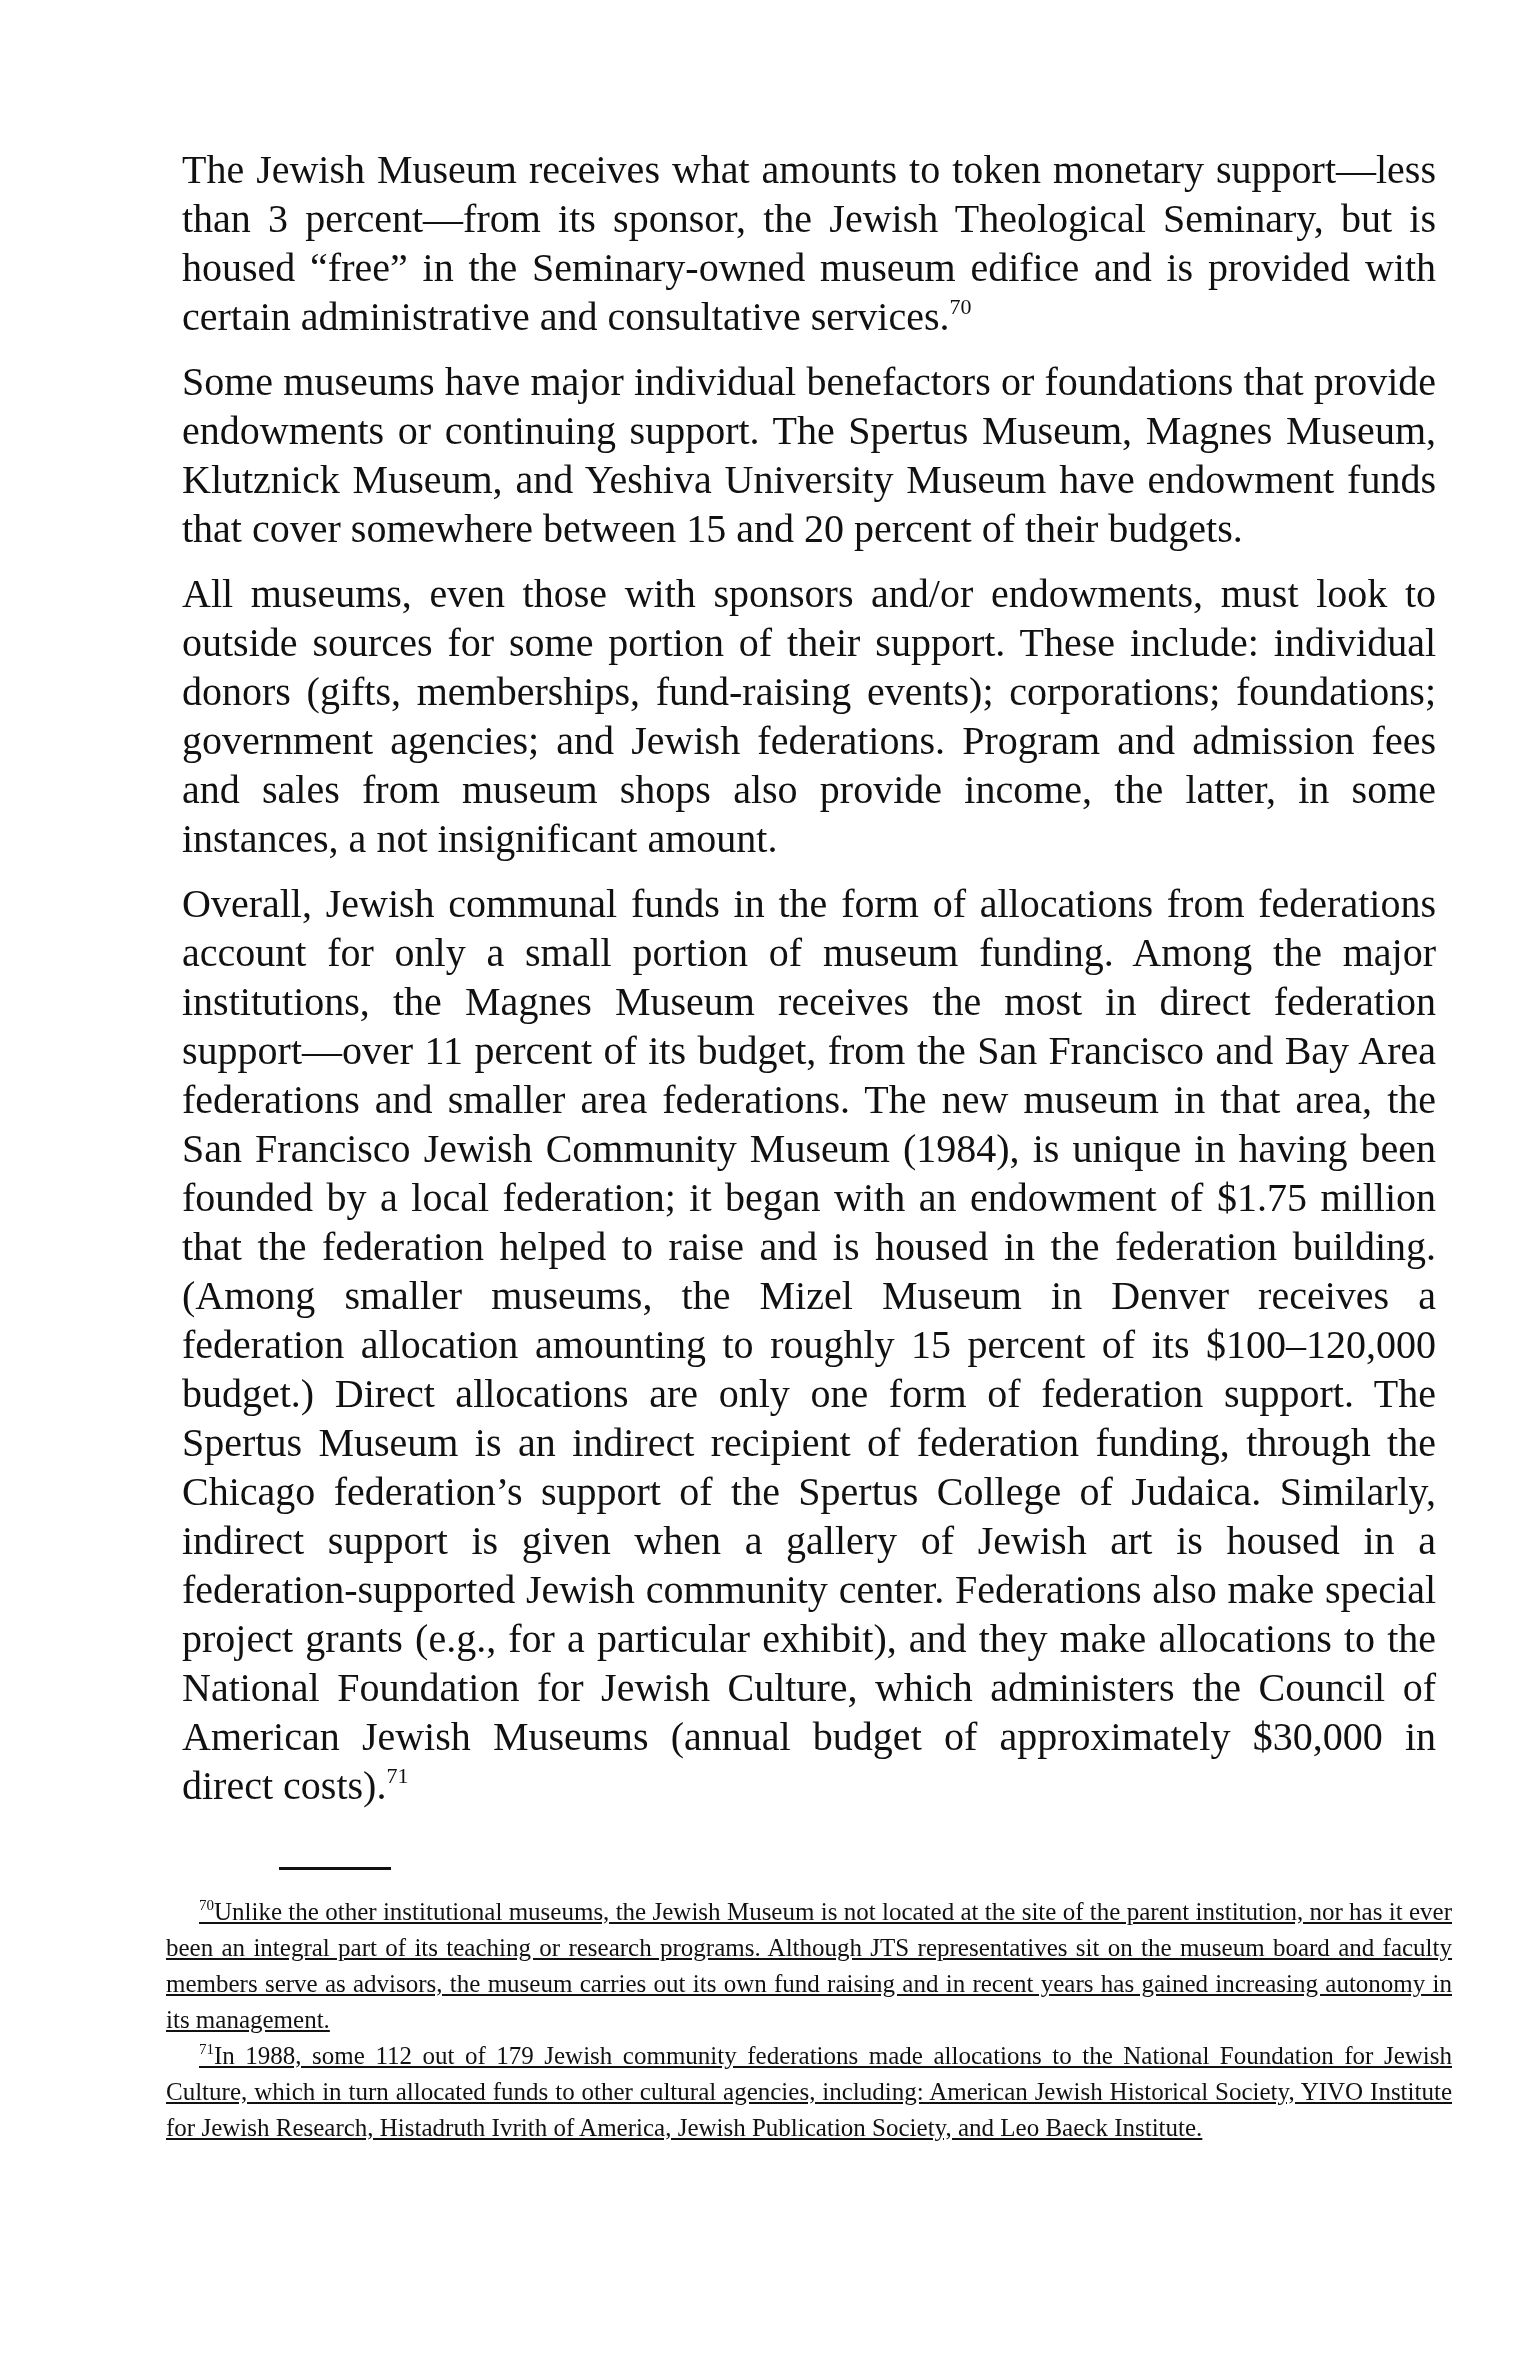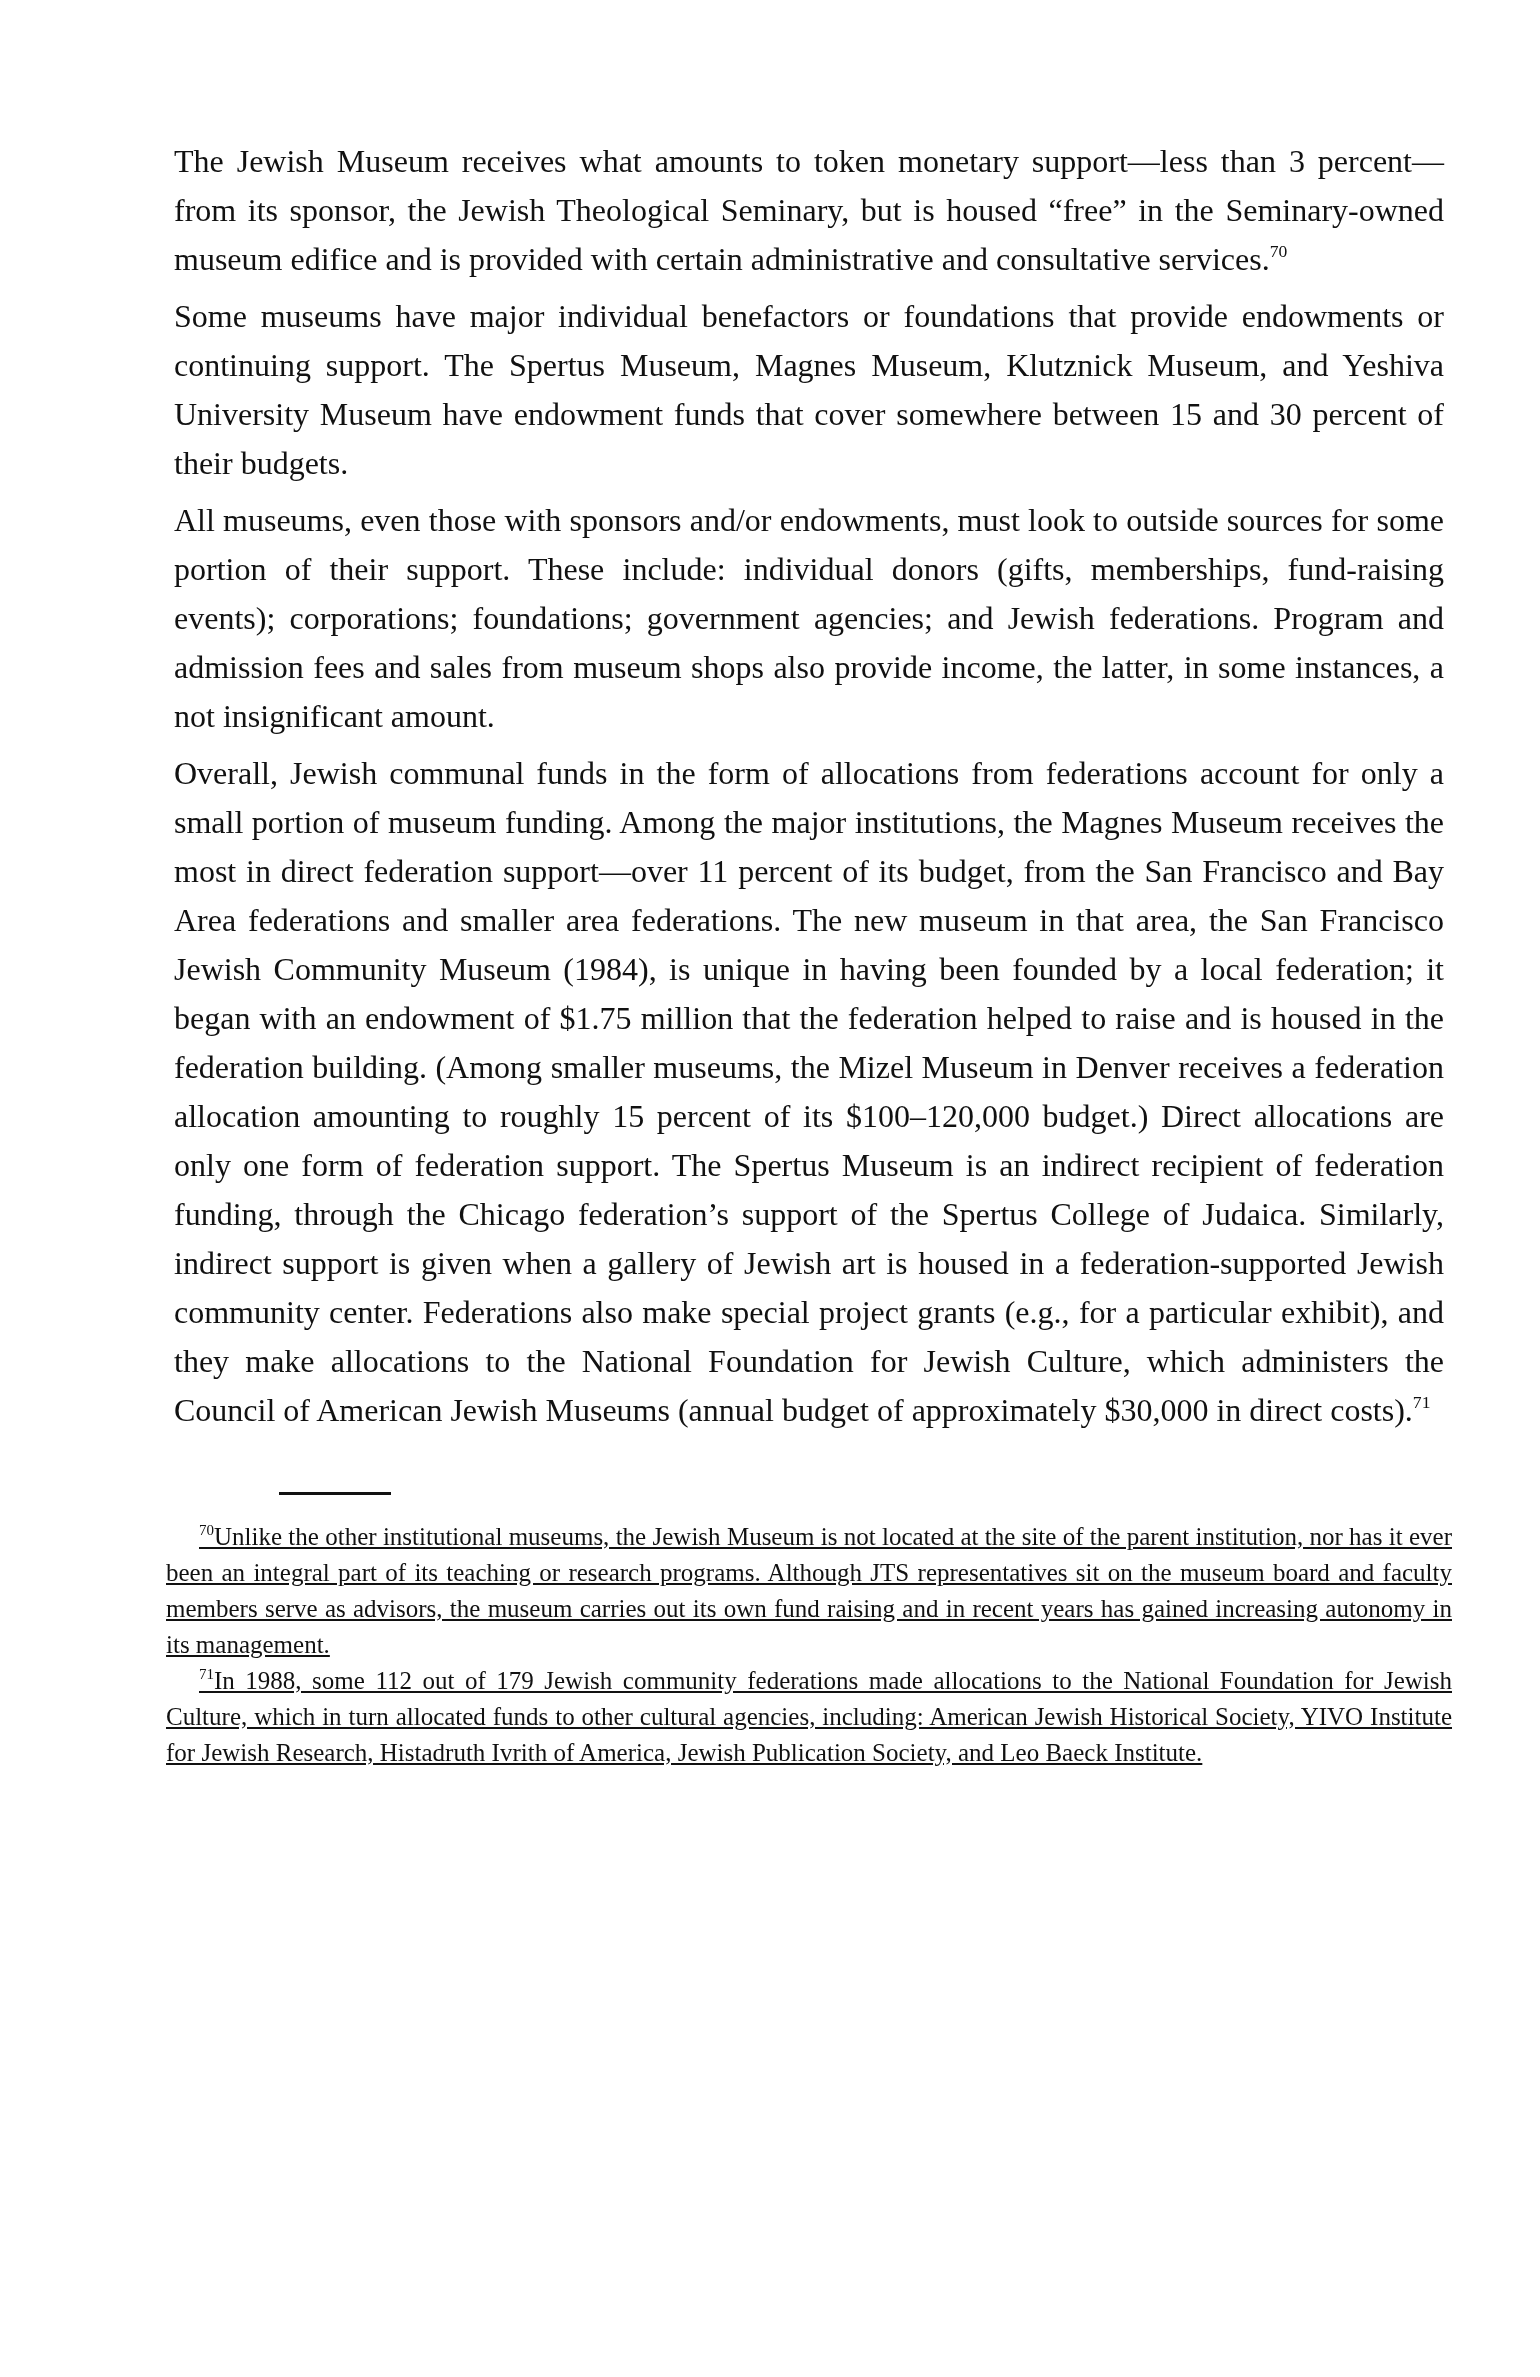--- a/index.html
+++ b/index.html
@@ -36,22 +36,22 @@
   }
   .running-head .title {
     letter-spacing: 6.4px;
     font-size: 26px;
   }
   .running-head .year {
     letter-spacing: 3.7px;
     margin-left: 5.5px;
   }
   .body-text p {
-    margin: 8px;
-    font-size: 32px;
+    margin: 16px;
+    font-size: 40px;
     line-height: 49px;
     text-align: justify;
     text-indent: 0;
     hyphens: manual;
   }
   sup {
     font-size: 0.55em;
     line-height: 0;
     vertical-align: 0.75em;
   }
@@ -79,21 +79,21 @@
   }
 </style>
 </head>
 <body>
 
 <div class="page">
 
 
   <div class="body-text">
     <p><span>The Jewish Museum receives what amounts to token monetary support—less than 3 percent—from its sponsor, the Jewish Theological Seminary, but is housed “free” in the Seminary-owned museum edifice and is provided with certain administrative and consultative services.</span><sup>70</sup></p>
-    <p><span>Some museums have major individual benefactors or foundations that provide endowments or continuing support. The Spertus Museum, Magnes Museum, Klutznick Museum, and Yeshiva University Museum have endowment funds that cover somewhere between 15 and 30 percent of their budgets.</span></p>
+    <p><span>Some museums have major individual benefactors or foundations that provide endowments or continuing support. The Spertus Museum, Magnes Museum, Klutznick Museum, and Yeshiva University Museum have endowment funds that cover somewhere between 15 and 20 percent of their budgets.</span></p>
     <p><span>All museums, even those with sponsors and/or endowments, must look to outside sources for some portion of their support. These include: individual donors (gifts, memberships, fund-raising events); corporations; foundations; government agencies; and Jewish federations. Program and admission fees and sales from museum shops also provide income, the latter, in some instances, a not insignificant amount.</span></p>
     <p><span>Overall, Jewish communal funds in the form of allocations from federations account for only a small portion of museum funding. Among the major institutions, the Magnes Museum receives the most in direct federation support—over 11 percent of its budget, from the San Francisco and Bay Area federations and smaller area federations. The new museum in that area, the San Francisco Jewish Community Museum (1984), is unique in having been founded by a local federation; it began with an endowment of $1.75 million that the federation helped to raise and is housed in the federation building. (Among smaller museums, the Mizel Museum in Denver receives a federation allocation amounting to roughly 15 percent of its $100–120,000 budget.) Direct allocations are only one form of federation support. The Spertus Museum is an indirect recipient of federation funding, through the Chicago federation’s support of the Spertus College of Judaica. Similarly, indirect support is given when a gallery of Jewish art is housed in a federation-supported Jewish community center. Federations also make special project grants (e.g., for a particular exhibit), and they make allocations to the National Foundation for Jewish Culture, which administers the Council of American Jewish Museums (annual budget of approximately $30,000 in direct costs).</span><sup>71</sup></p>
   </div>
 
   <div class="rule"></div>
 
   <div class="footnotes">
     <p><span class="fn-mark">70</span><span>Unlike the other institutional museums, the Jewish Museum is not located at the site of the parent institution, nor has it ever been an integral part of its teaching or research programs. Although JTS representatives sit on the museum board and faculty members serve as advisors, the museum carries out its own fund raising and in recent years has gained increasing autonomy in its management.</span></p>
     <p><span class="fn-mark">71</span><span>In 1988, some 112 out of 179 Jewish community federations made allocations to the National Foundation for Jewish Culture, which in turn allocated funds to other cultural agencies, including: American Jewish Historical Society, YIVO Institute for Jewish Research, Histadruth Ivrith of America, Jewish Publication Society, and Leo Baeck Institute.</span></p>
   </div>

